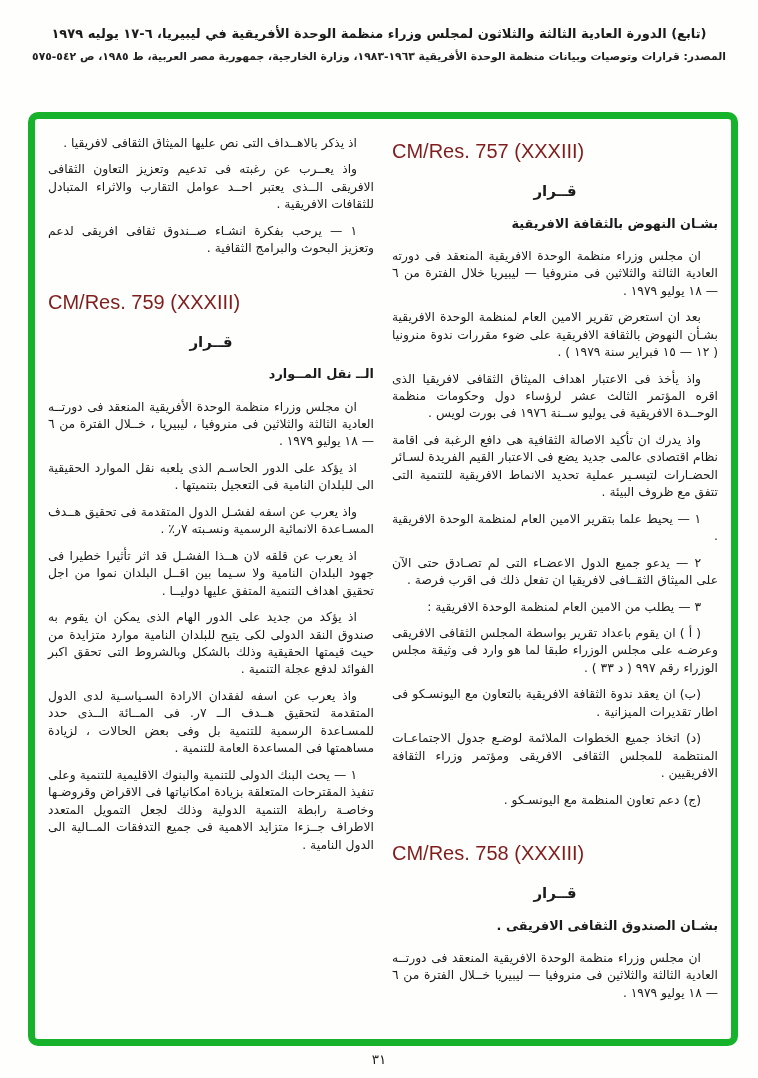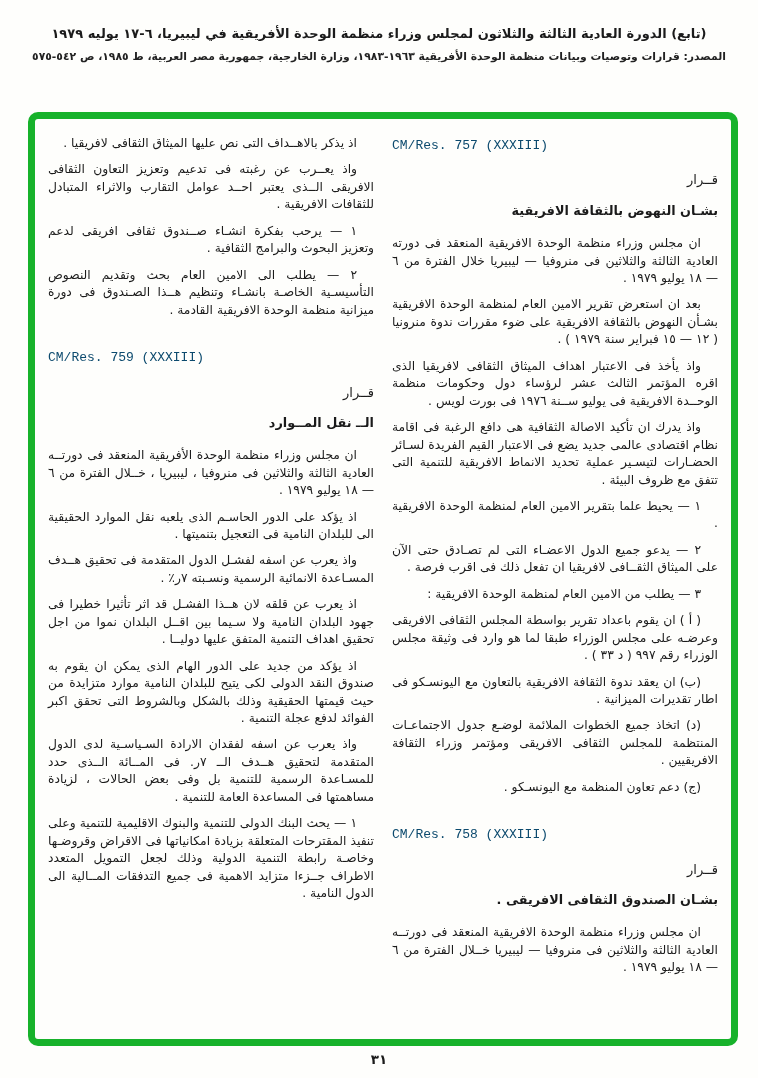--- a/index.html
+++ b/index.html
@@ -20,32 +20,32 @@
   }
   .columns{
     direction:rtl;display:flex;gap:18px;
     box-sizing:border-box;height:100%;padding:16px 13px 8px;
     overflow:hidden;
   }
   .col{flex:1;min-width:0;direction:rtl;text-align:justify;font-size:12.3px;line-height:1.42;}
   
   .blk-latin{
     direction:ltr;text-align:left;unicode-bidi:embed;
-    font-family:Liberation Mono, monospace;
-    font-size:13px;color:#0c4a6e;margin:30px 0 4px;
+    font-family:Liberation Sans, sans-serif;
+    font-size:20px;color:#7f1d1d;margin:30px 0 4px;
   }
   .blk-latin.first{margin-top:2px;}
-  .res-heading{text-align:right;font-weight:normal;font-size:13px;margin:16px 0 12px;}
+  .res-heading{text-align:center;font-weight:bold;font-size:15px;margin:16px 0 12px;}
   .res-subject{text-align:right;font-weight:bold;font-size:12.8px;margin:0 0 15px;}
   p.ar{margin:0 0 9px;text-indent:17px;}
   p.ar b{font-weight:normal;}
   
   .page-number{
     position:absolute;left:0;right:0;top:1051px;text-align:center;
-    font-weight:bold;font-size:13.5px;direction:rtl;
+    font-weight:normal;font-size:13.5px;direction:rtl;
   }
 </style>
 </head>
 <body>
 
 <div class="page-header">
   <div class="hdr-line1">(تابع) الدورة العادية الثالثة والثلاثون لمجلس وزراء منظمة الوحدة الأفريقية في ليبيريا، ٦-١٧ يوليه ١٩٧٩</div>
   <div class="hdr-line2">المصدر: قرارات وتوصيات وبيانات منظمة الوحدة الأفريقية ١٩٦٣-١٩٨٣، وزارة الخارجية، جمهورية مصر العربية، ط ١٩٨٥، ص ٥٤٢-٥٧٥</div>
 </div>
 
@@ -70,21 +70,20 @@
       <div class="blk-latin">CM/Res. 758 (XXXIII)</div>
       <div class="res-heading">قــرار</div>
       <div class="res-subject">بشـان الصندوق الثقافى الافريقى .</div>
       <p class="ar">ان مجلس وزراء منظمة الوحدة الافريقية المنعقد فى دورتــه العادية الثالثة والثلاثين فى منروفيا — ليبيريا خــلال الفترة من ٦ — ١٨ يوليو ١٩٧٩ .</p>
     </div>
 
     <div class="col">
       <p class="ar">اذ يذكر بالاهــداف التى نص عليها الميثاق الثقافى لافريقيا .</p>
       <p class="ar">واذ يعــرب عن رغبته فى تدعيم وتعزيز التعاون الثقافى الافريقى الــذى يعتبر احــد عوامل التقارب والاثراء المتبادل للثقافات الافريقية .</p>
       <p class="ar">١ — يرحب بفكرة انشـاء صــندوق ثقافى افريقى لدعم وتعزيز البحوث والبرامج الثقافية .</p>
-      <p class="ar">٢ — يطلب الى الامين العام بحث وتقديم النصوص التأسيسـية الخاصـة بانشـاء وتنظيم هــذا الصـندوق فى دورة ميزانية منظمة الوحدة الافريقية القادمة .</p>
       <div class="blk-latin">CM/Res. 759 (XXXIII)</div>
       <div class="res-heading">قــرار</div>
       <div class="res-subject">الــ نقل المــوارد</div>
       <p class="ar">ان مجلس وزراء منظمة الوحدة الأفريقية المنعقد فى دورتــه العادية الثالثة والثلاثين فى منروفيا ، ليبيريا ، خــلال الفترة من ٦ — ١٨ يوليو ١٩٧٩ .</p>
       <p class="ar">اذ يؤكد على الدور الحاسـم الذى يلعبه نقل الموارد الحقيقية الى للبلدان النامية فى التعجيل بتنميتها .</p>
       <p class="ar"><b>واذ يعرب عن اسفه</b><span> لفشـل الدول المتقدمة فى تحقيق هــدف المسـاعدة الانمائية الرسمية ونسـبته ٧ر٪ .</span></p>
       <p class="ar"><b>اذ يعرب عن قلقه</b><span> لان هــذا الفشـل قد اثر تأثيرا خطيرا فى جهود البلدان النامية ولا سـيما بين اقــل البلدان نموا من اجل تحقيق اهداف التنمية المتفق عليها دوليــا .</span></p>
       <p class="ar"><b>اذ يؤكد</b><span> من جديد على الدور الهام الذى يمكن ان يقوم به صندوق النقد الدولى لكى يتيح للبلدان النامية موارد متزايدة من حيث قيمتها الحقيقية وذلك بالشكل وبالشروط التى تحقق اكبر الفوائد لدفع عجلة التنمية .</span></p>
       <p class="ar"><b>واذ يعرب عن اسفه</b><span> لفقدان الارادة السـياسـية لدى الدول المتقدمة لتحقيق هــدف الــ ٧ر. فى المــائة الــذى حدد للمسـاعدة الرسمية للتنمية بل وفى بعض الحالات ، لزيادة مساهمتها فى المساعدة العامة للتنمية .</span></p>
       <p class="ar">١ — يحث البنك الدولى للتنمية والبنوك الاقليمية للتنمية وعلى تنفيذ المقترحات المتعلقة بزيادة امكانياتها فى الاقراض وقروضـها وخاصـة رابطة التنمية الدولية وذلك لجعل التمويل المتعدد الاطراف جــزءا متزايد الاهمية فى جميع التدفقات المــالية الى الدول النامية .</p>

